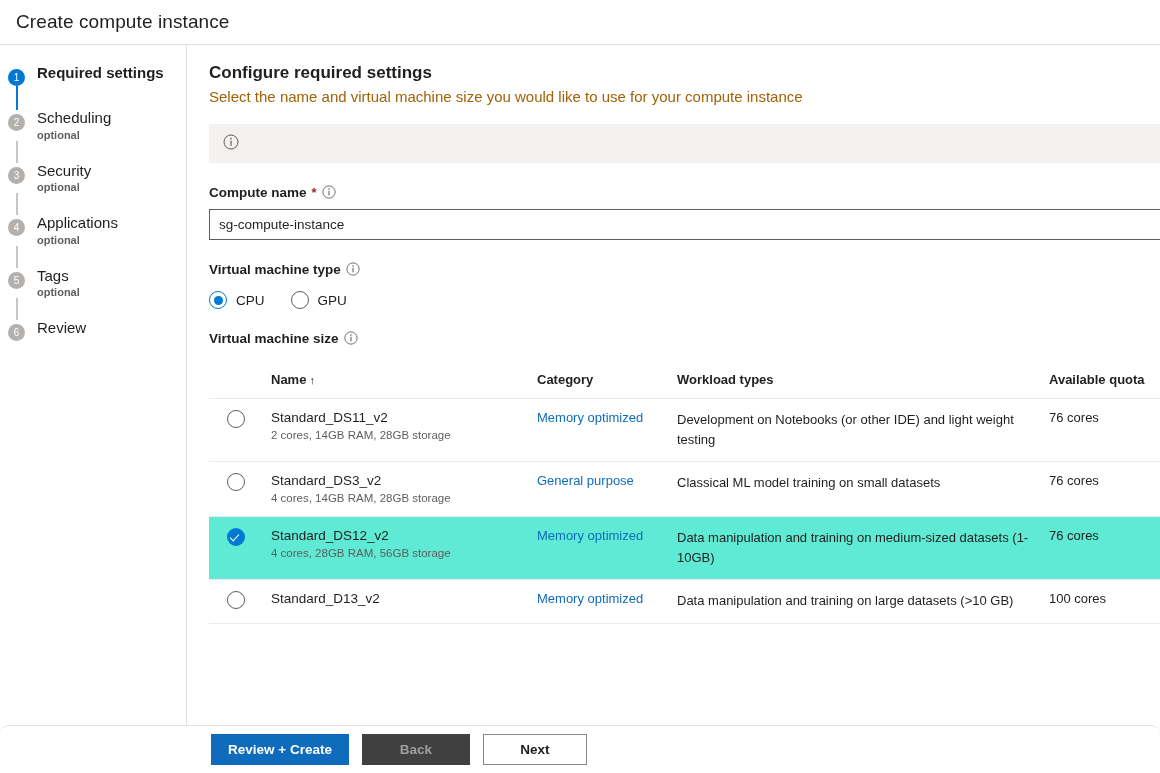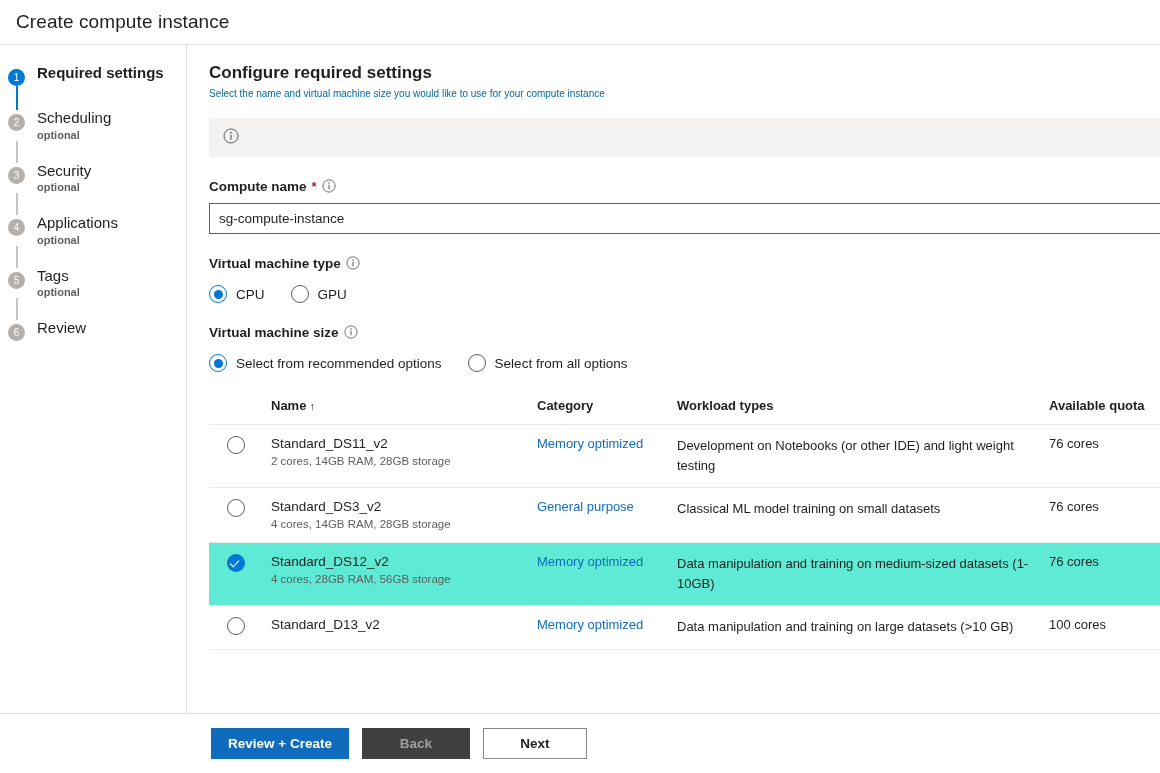--- a/index.html
+++ b/index.html
@@ -95,22 +95,22 @@
     position: relative;
   }
   .page-head h2 {
     margin: 0;
     font-size: 17px;
     font-weight: 600;
     color: #201f1e;
   }
   .page-head p {
     margin: 5px 7px 0 0;
-    font-size: 10px;
-    color: #0369a1;
+    font-size: 15px;
+    color: #a16207;
   }
 
   
   .banner {
     margin-top: 19px;
     background: #f3f2f1;
     height: 39px;
     display: flex;
     align-items: center;
     padding: 0 14px;
@@ -262,27 +262,28 @@
   }
 
   .sort-arrow { font-size: 11px; margin-left: 3px; }
 
   
   .footer {
     position: absolute;
     left: 0;
     bottom: 0;
     width: 1160px;
-    height: 60px;
+    height: 48px;
     background: #ffffff;
     border-top: 1px solid #e1dfdd;
     display: flex;
     align-items: center;
     padding-left: 211px;
     gap: 13px;
+    border-radius: 9px;
   }
   .btn {
     height: 31px;
     font-size: 13.5px;
     font-weight: 600;
     font-family: "Liberation Sans", sans-serif;
     border: 1px solid transparent;
     cursor: pointer;
     padding: 0 16px;
     min-width: 62px;
@@ -427,30 +428,20 @@
     <div class="field">
       <div class="field-label">
         <span>Virtual machine size</span>
         <span class="info-ic-sm">
           <svg width="14" height="14" viewBox="0 0 16 16">
             <circle cx="8" cy="8" r="7" fill="none" stroke="#605e5c" stroke-width="1"></circle>
             <circle cx="8" cy="4.6" r="0.85" fill="#605e5c"></circle>
             <rect x="7.4" y="6.6" width="1.2" height="5.2" fill="#605e5c"></rect>
           </svg>
         </span>
-      </div>
-      <div class="radio-row">
-        <div class="radio on">
-          <span class="radio-mark"></span>
-          <span class="radio-label">Select from recommended options</span>
-        </div>
-        <div class="radio">
-          <span class="radio-mark"></span>
-          <span class="radio-label">Select from all options</span>
-        </div>
       </div>
     </div>
 
     <table class="tbl">
       <colgroup>
         <col class="col-sel">
           <col class="col-name">
           <col class="col-cat">
           <col class="col-work">
           <col class="col-quota">

